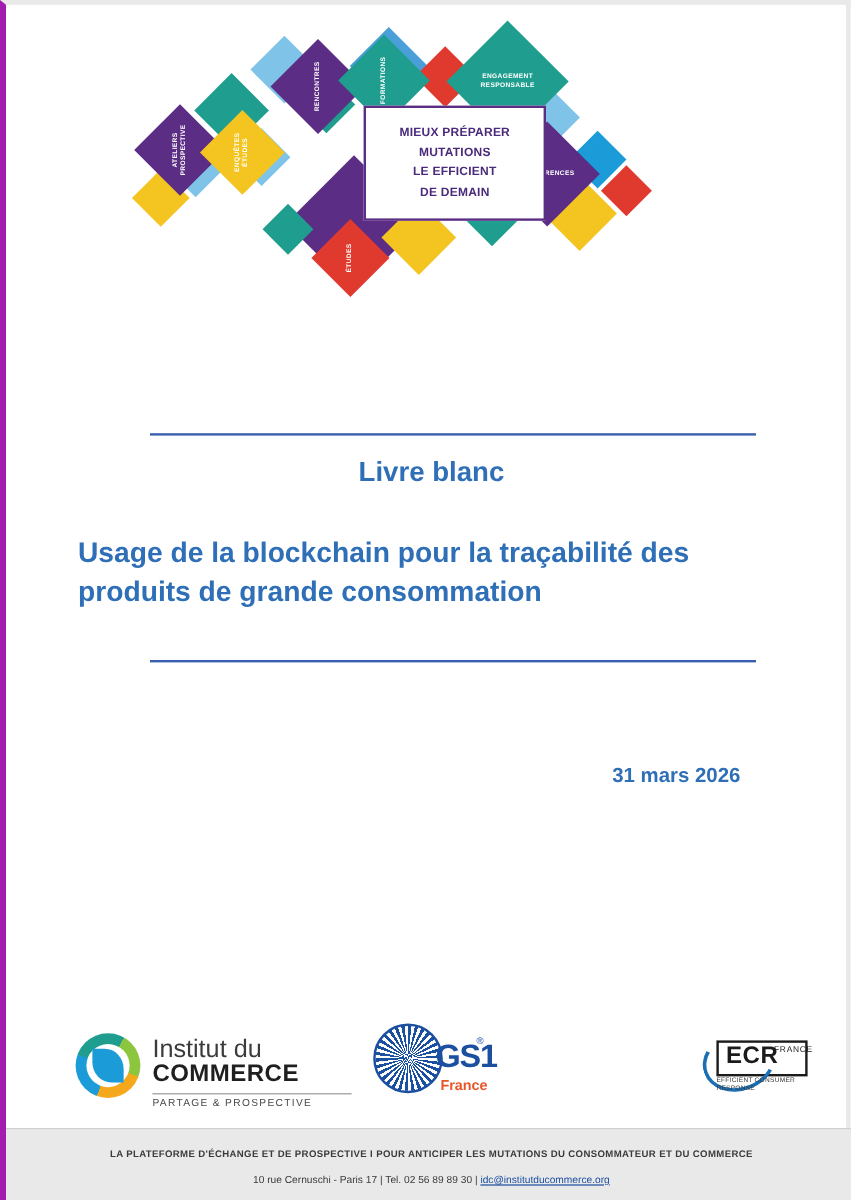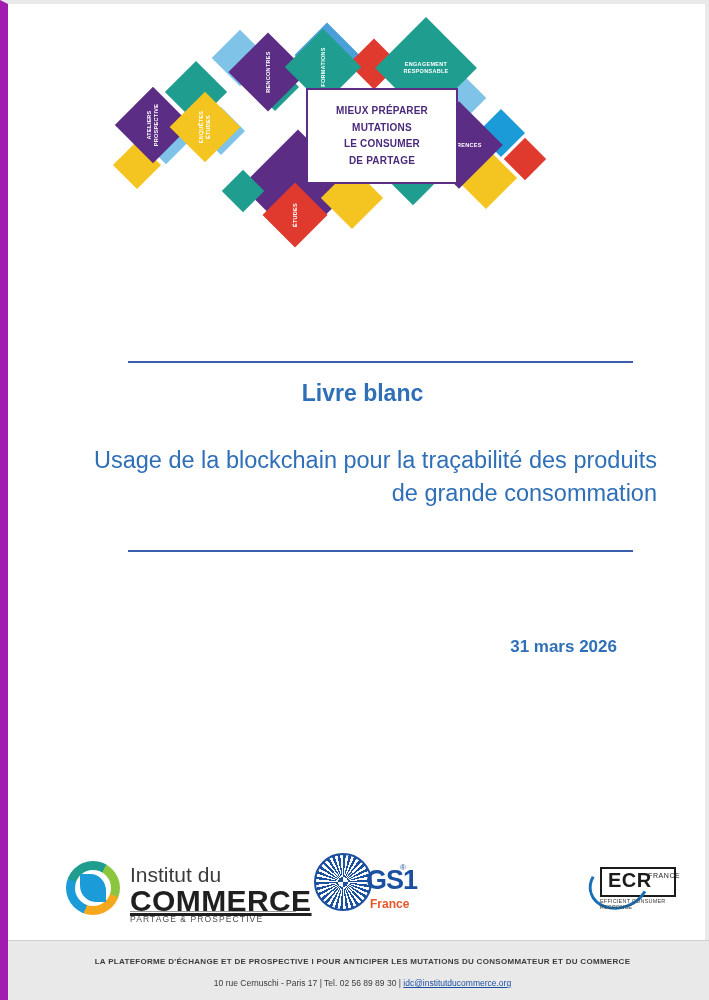--- a/index.html
+++ b/index.html
@@ -15,21 +15,21 @@
     overflow: hidden;
   }
 
   
   .page {
     position: absolute;
     left: 0; top: 0;
     width: 709px; height: 1000px;
     background: #ffffff;
     box-sizing: border-box;
-    border-left: 8px solid #a21caf;
+    border-left: 5px solid #a21caf;
     border-right: 4px solid #e9e9e9;
     border-top: 4px solid #e9e9e9;
   }
 
   
   .mosaic {
     position: absolute;
     left: 100px; top: 22px;
     width: 520px; height: 220px;
   }
@@ -91,24 +91,24 @@
     width: 709px;
     text-align: center;
     color: #2e6fb7;
     font-size: 23px;
     font-weight: bold;
   }
   .doc-title {
     position: absolute;
     left: 60px; top: 440px;
     width: 589px;
-    text-align: right;
+    text-align: left;
     color: #2e6fb7;
     font-size: 23.5px;
-    font-weight: normal;
+    font-weight: bold;
     line-height: 1.42;
   }
   .doc-date {
     position: absolute;
     right: 88px; top: 633px;
     color: #2e6fb7;
     font-size: 17px;
     font-weight: bold;
   }
 
@@ -131,21 +131,21 @@
     position: absolute; left: 9px; top: 9px; width: 36px; height: 36px;
     background: #ffffff; border-radius: 50%;
   }
   .idc-mark .leaf {
     position: absolute; left: 14px; top: 13px; width: 26px; height: 28px;
     background: #1b9bd8;
     border-radius: 0 60% 0 60%;
     z-index: 2;
   }
   .idc-t1 { position: absolute; left: 64px; top: 6px; font-size: 21px; color: #3b3b3b; }
-  .idc-t2 { position: absolute; left: 64px; top: 27px; font-size: 30px; font-weight: bold; color: #1f1f1f; letter-spacing: .4px; text-decoration: underline; }
+  .idc-t2 { position: absolute; left: 64px; top: 27px; font-size: 20px; font-weight: bold; color: #1f1f1f; letter-spacing: .4px; }
   .idc-rule { position: absolute; left: 64px; top: 54px; width: 166px; height: 1px; background: #9a9a9a; }
   .idc-t3 { position: absolute; left: 64px; top: 57px; font-size: 8.5px; color: #4b4b4b; letter-spacing: 1.1px; }
 
   
   .logo-gs1 { position: absolute; left: 306px; top: 4px; width: 110px; height: 74px; }
   .gs1-circle {
     position: absolute; left: 0; top: 0; width: 58px; height: 58px;
     border-radius: 50%;
     background:
       repeating-conic-gradient(from 0deg, #1b4fa0 0deg 6deg, #ffffff 6deg 12deg);
@@ -247,22 +247,22 @@
       <span class="rot">RETAIL<br>TOURS</span>
     </div>
     <div class="dm" style="left:164px; top:166px; width:46px; height:46px; background:#e03a2f;">
       <span class="rot">ÉTUDES</span>
     </div>
 
     <div class="center-box">
       <div class="ct">
         <span>MIEUX PRÉPARER</span><br>
         <span>MUTATIONS</span><br>
-        <span>LE CONSUMER</span><br>
-        <span>DE PARTAGE</span>
+        <span>LE EFFICIENT</span><br>
+        <span>DE DEMAIN</span>
       </div>
     </div>
   </div>
 
   <div class="rule rule-top"></div>
 
   <div class="doc-type">Livre blanc</div>
 
   <div class="doc-title">Usage de la blockchain pour la traçabilité des produits de grande consommation</div>
 

